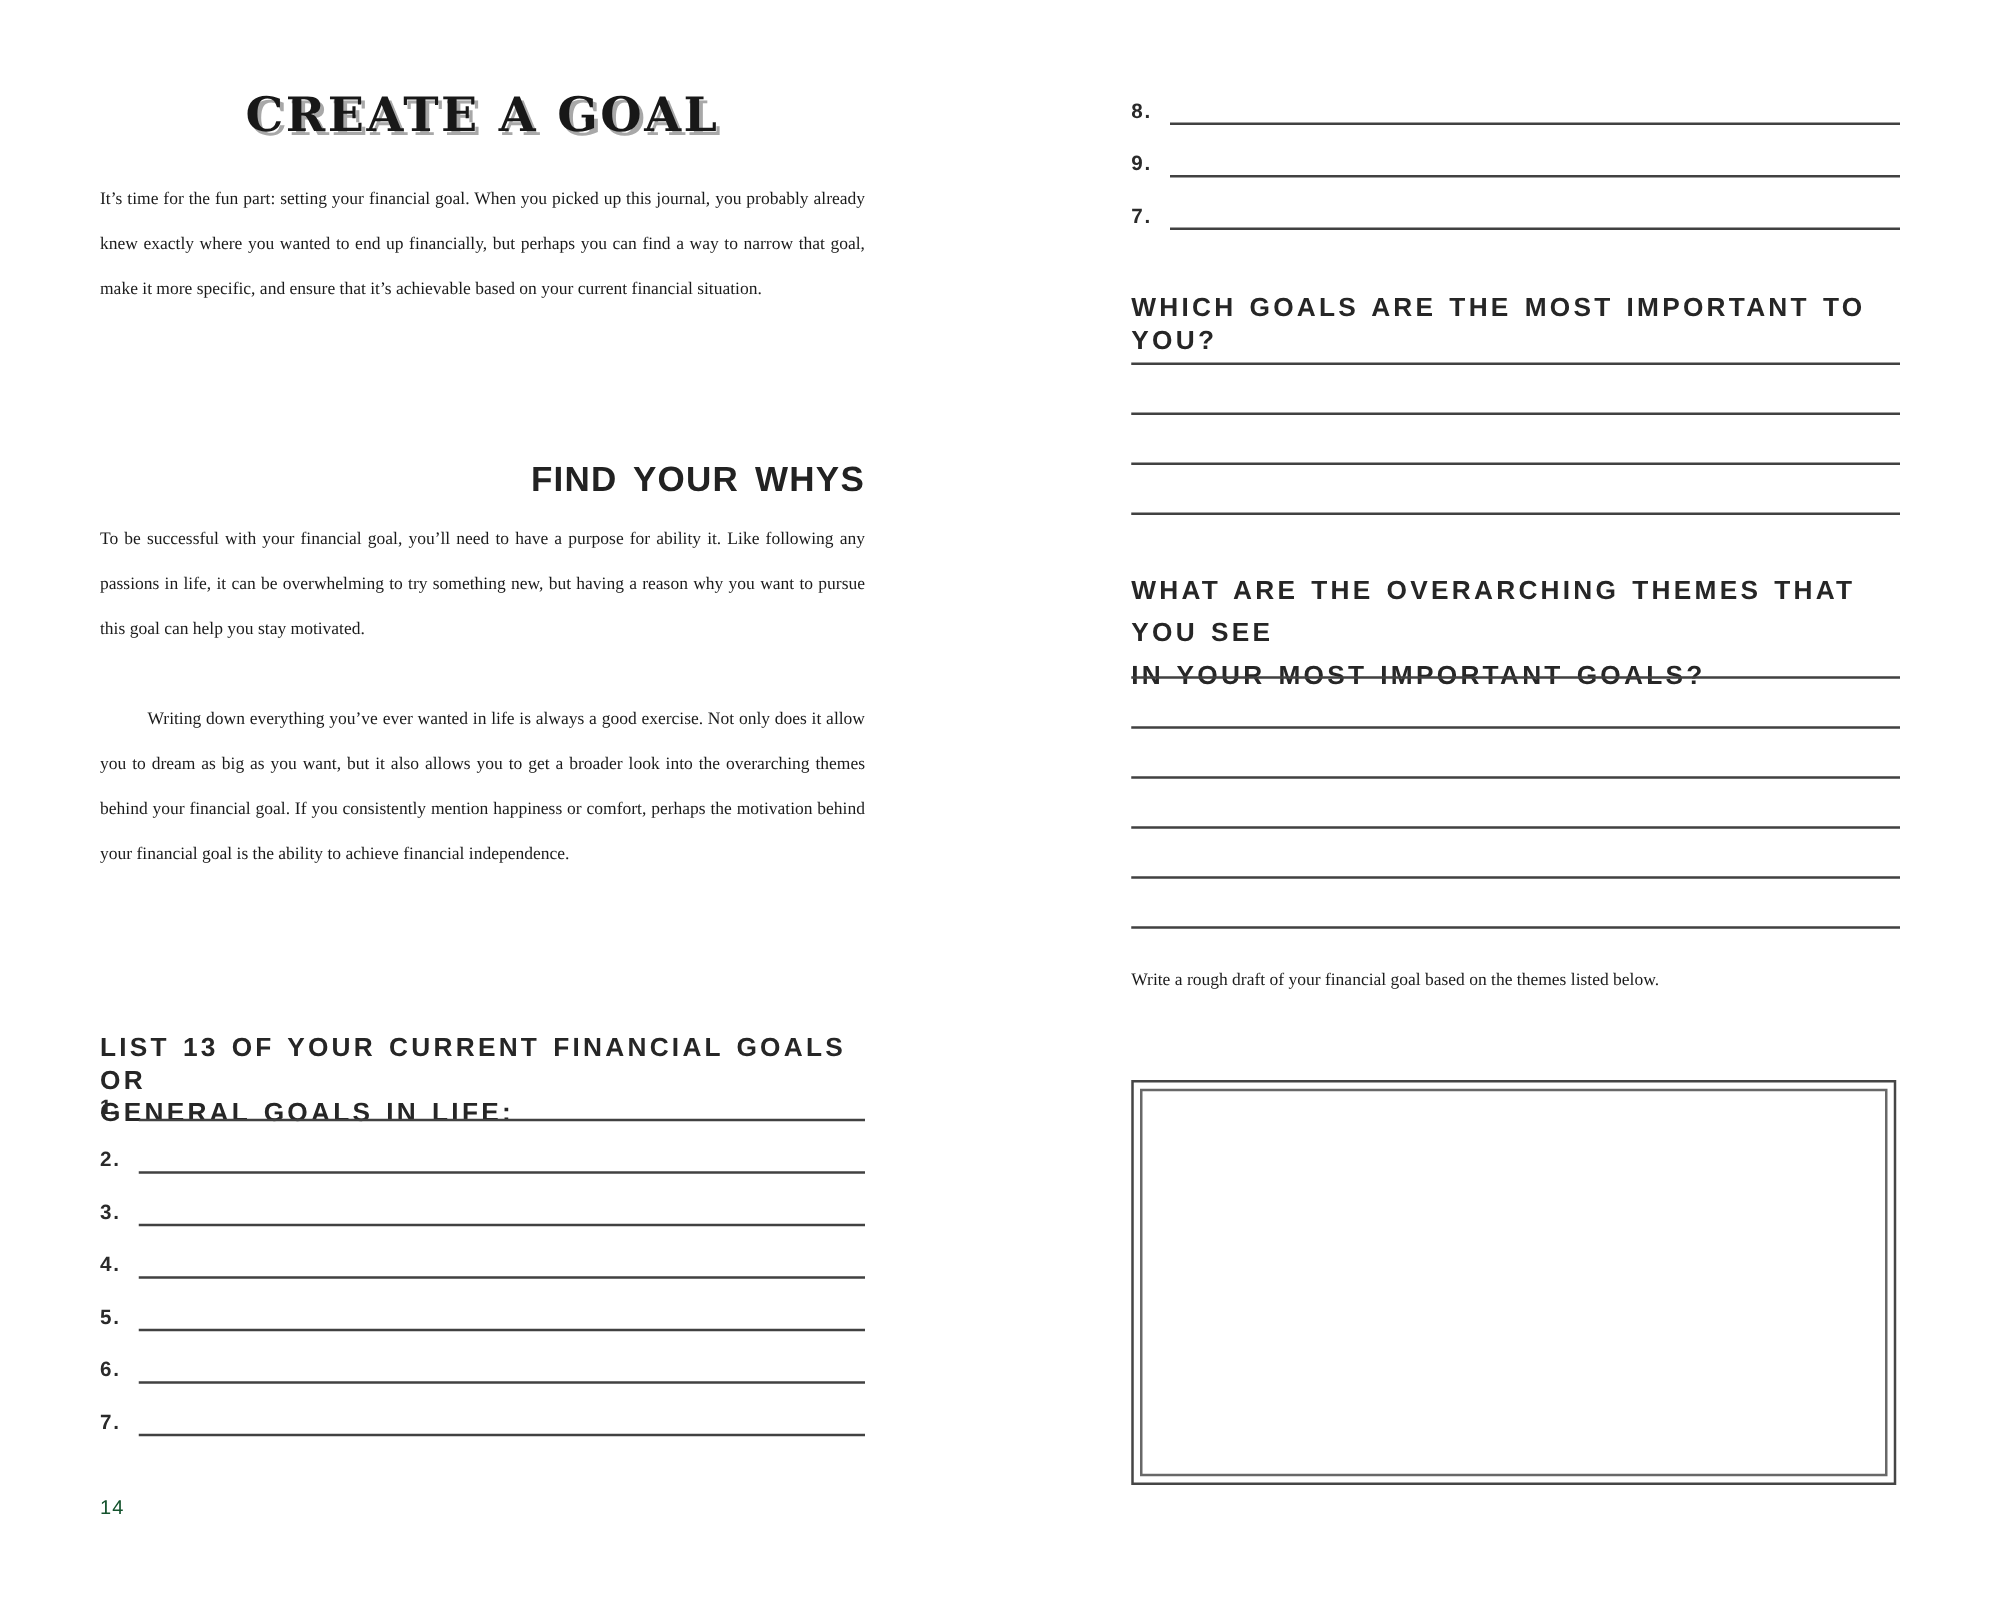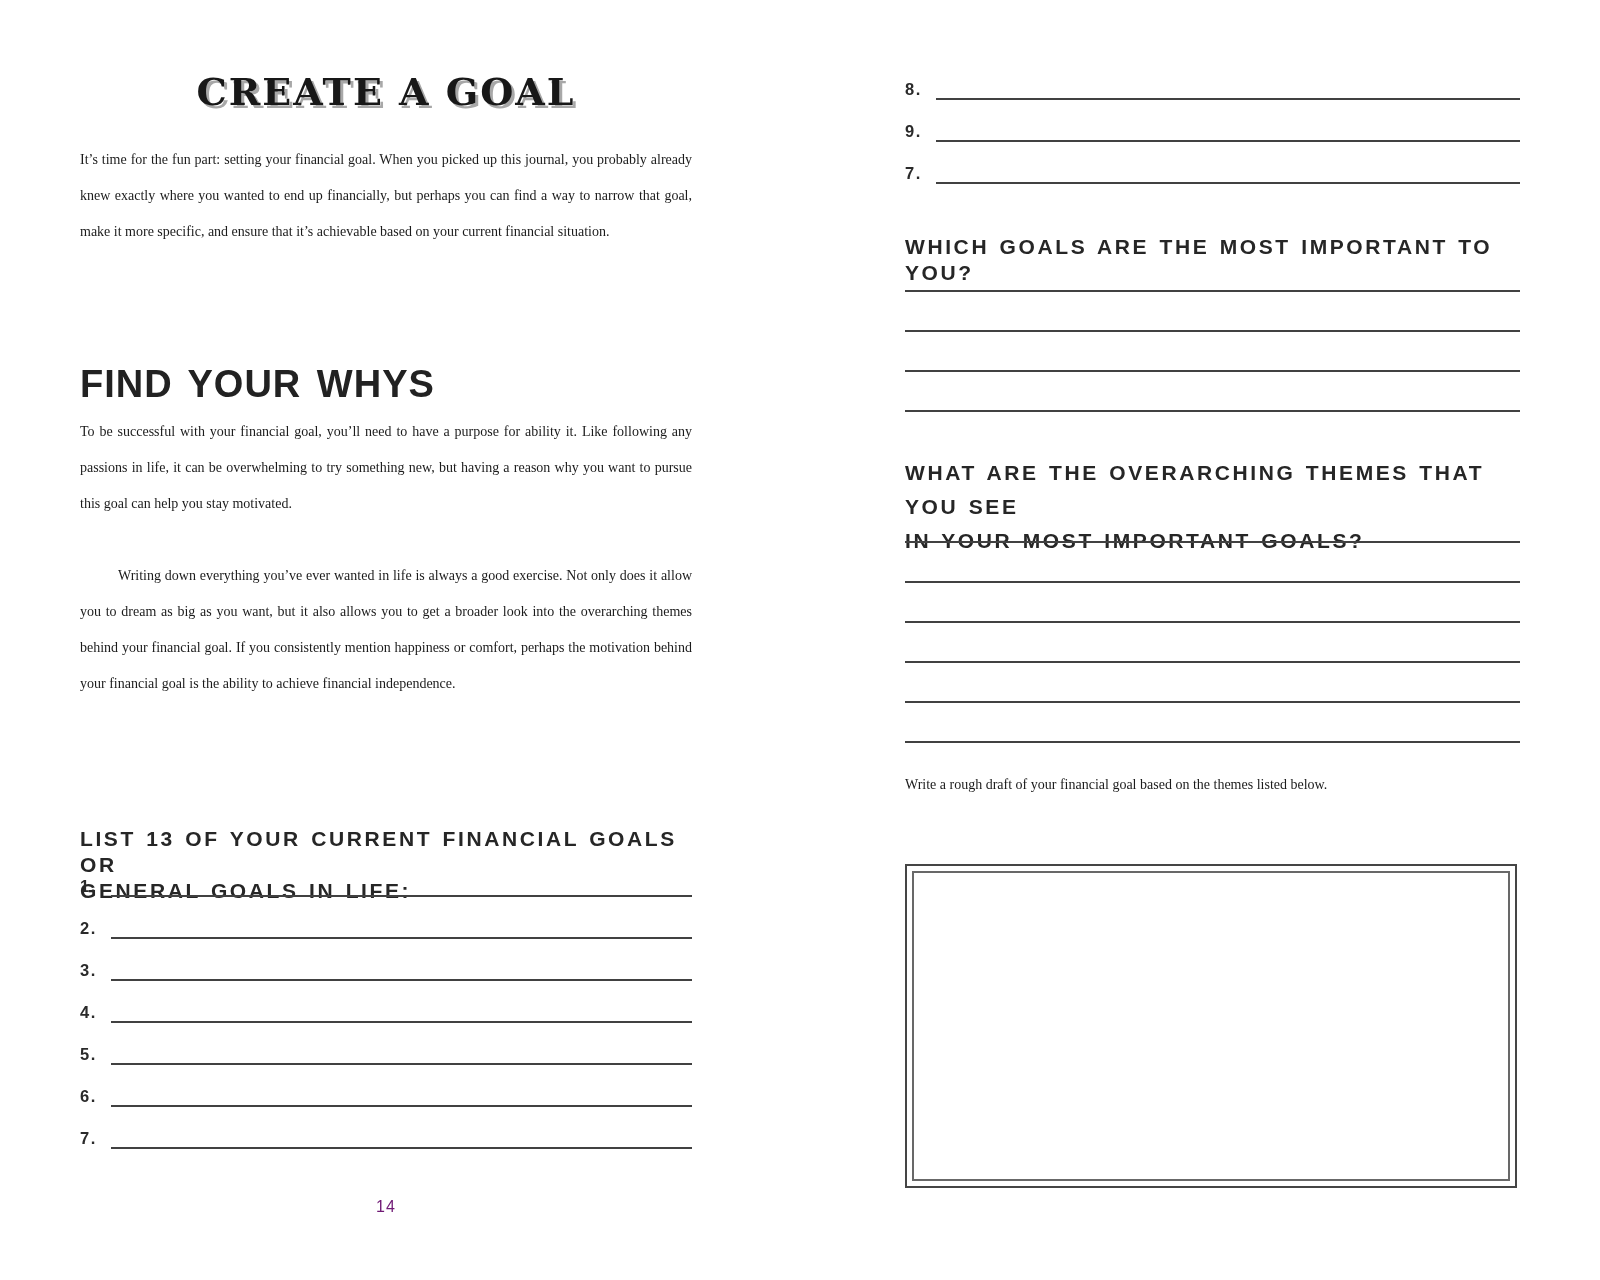--- a/index.html
+++ b/index.html
@@ -30,23 +30,23 @@
     hyphens:auto;-webkit-hyphens:auto;
   }
   .intro{top:142px;}
   .b1{top:414px;}
   .b2{top:558px;text-indent:38px;}
   .draft{top:766px;line-height:38px;text-align:left;}
 
   
   .section-title{
     position:absolute;top:368px;left:0;width:100%;margin:0;
-    text-align:left;
-    font-family:"Liberation Sans", sans-serif;
-    font-weight:bold;font-size:38px;line-height:32px;
+    text-align:right;
+    font-family:"Liberation Sans", sans-serif;
+    font-weight:bold;font-size:28px;line-height:32px;
     letter-spacing:1px;word-spacing:4px;color:#222222;
   }
 
   
   .caps{
     position:absolute;left:0;width:100%;
     font-family:"Liberation Sans", sans-serif;
     font-weight:bold;font-size:21px;color:#262626;
     letter-spacing:2.6px;word-spacing:2px;
     white-space:pre-line;
@@ -81,23 +81,23 @@
     border:2px solid #454545;padding:5px;
   }
   .draft-box-inner{
     width:100%;height:100%;box-sizing:border-box;
     border:2px solid #686868;
   }
 
   
   .pagenum{
     position:absolute;top:1198px;left:0;width:100%;
-    text-align:center;
-    font-family:"Liberation Sans", sans-serif;
-    font-size:16px;letter-spacing:1px;color:#701a75;
+    text-align:left;
+    font-family:"Liberation Sans", sans-serif;
+    font-size:16px;letter-spacing:1px;color:#14532d;
   }
 </style>
 </head>
 <body>
 
 <div class="spread">
 
   <section class="page page-left">
     <h1 class="chapter-title">CREATE A GOAL</h1>
 

